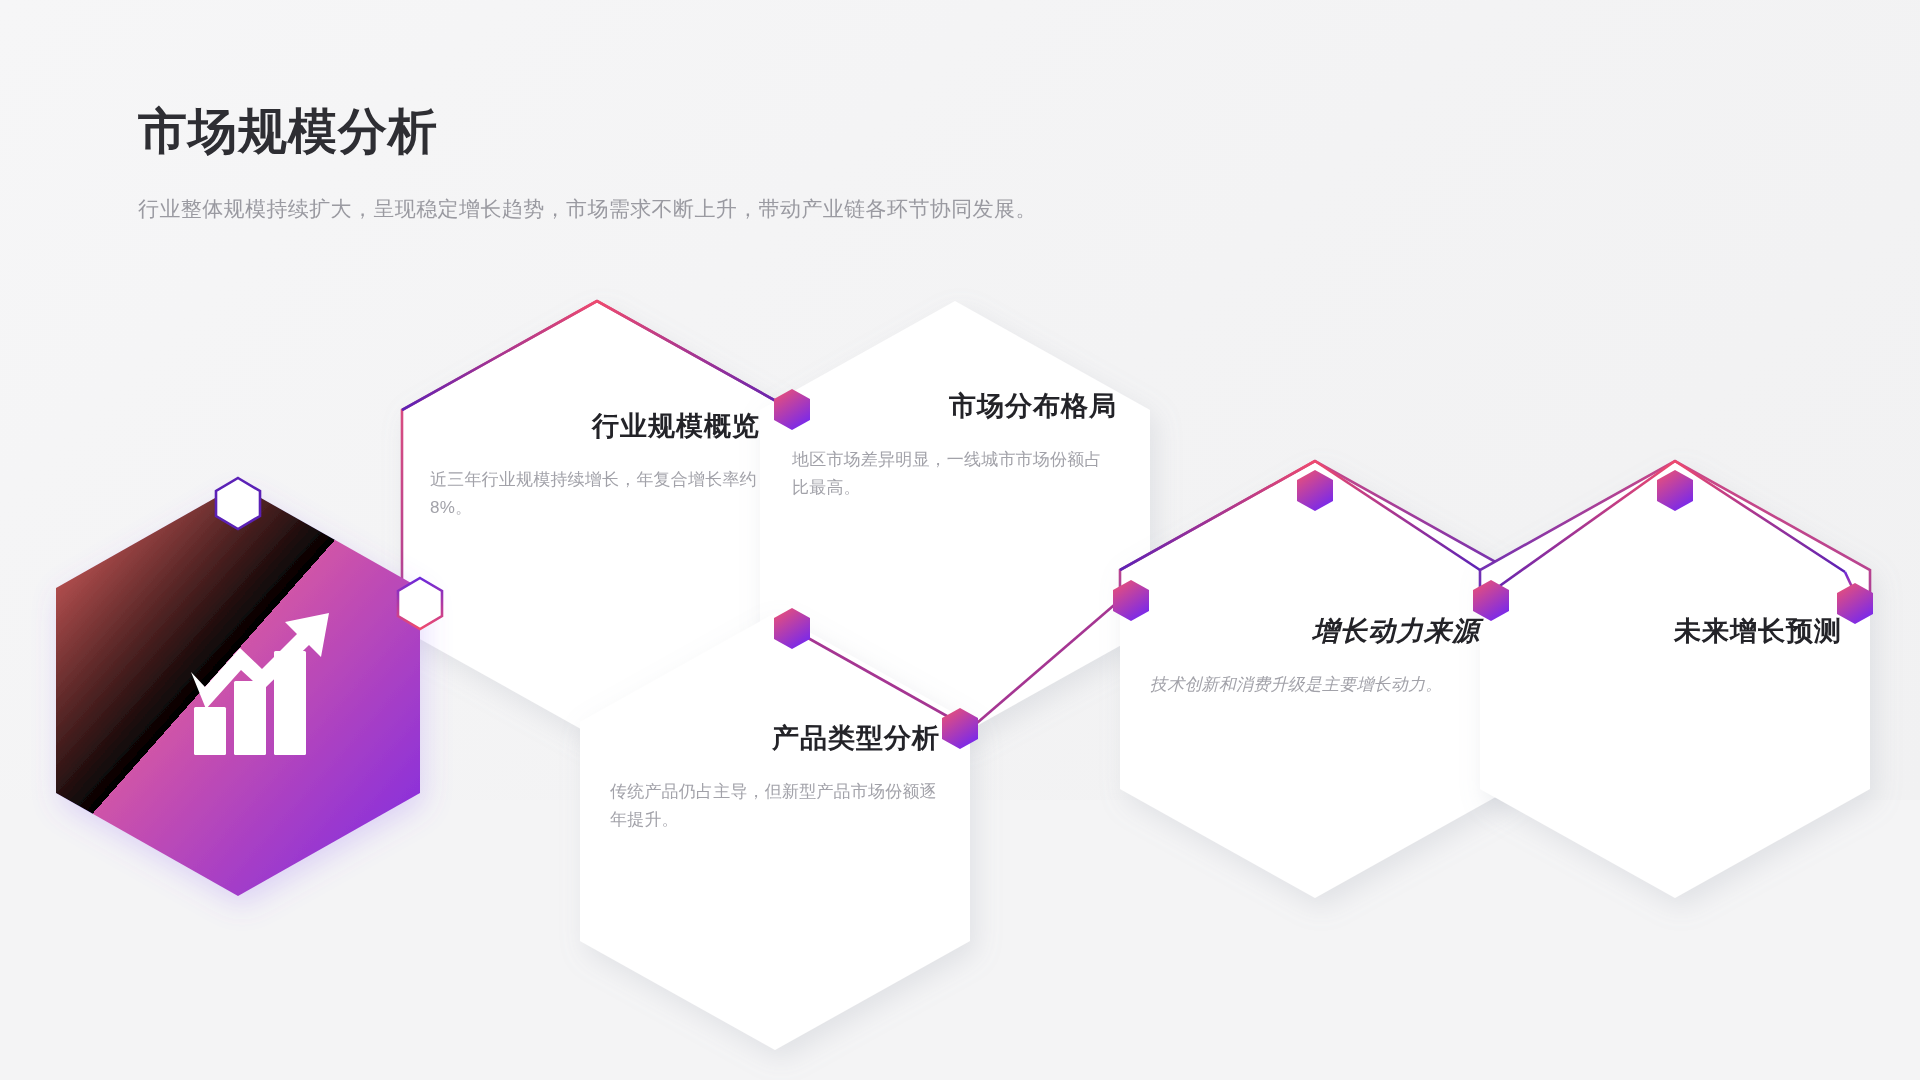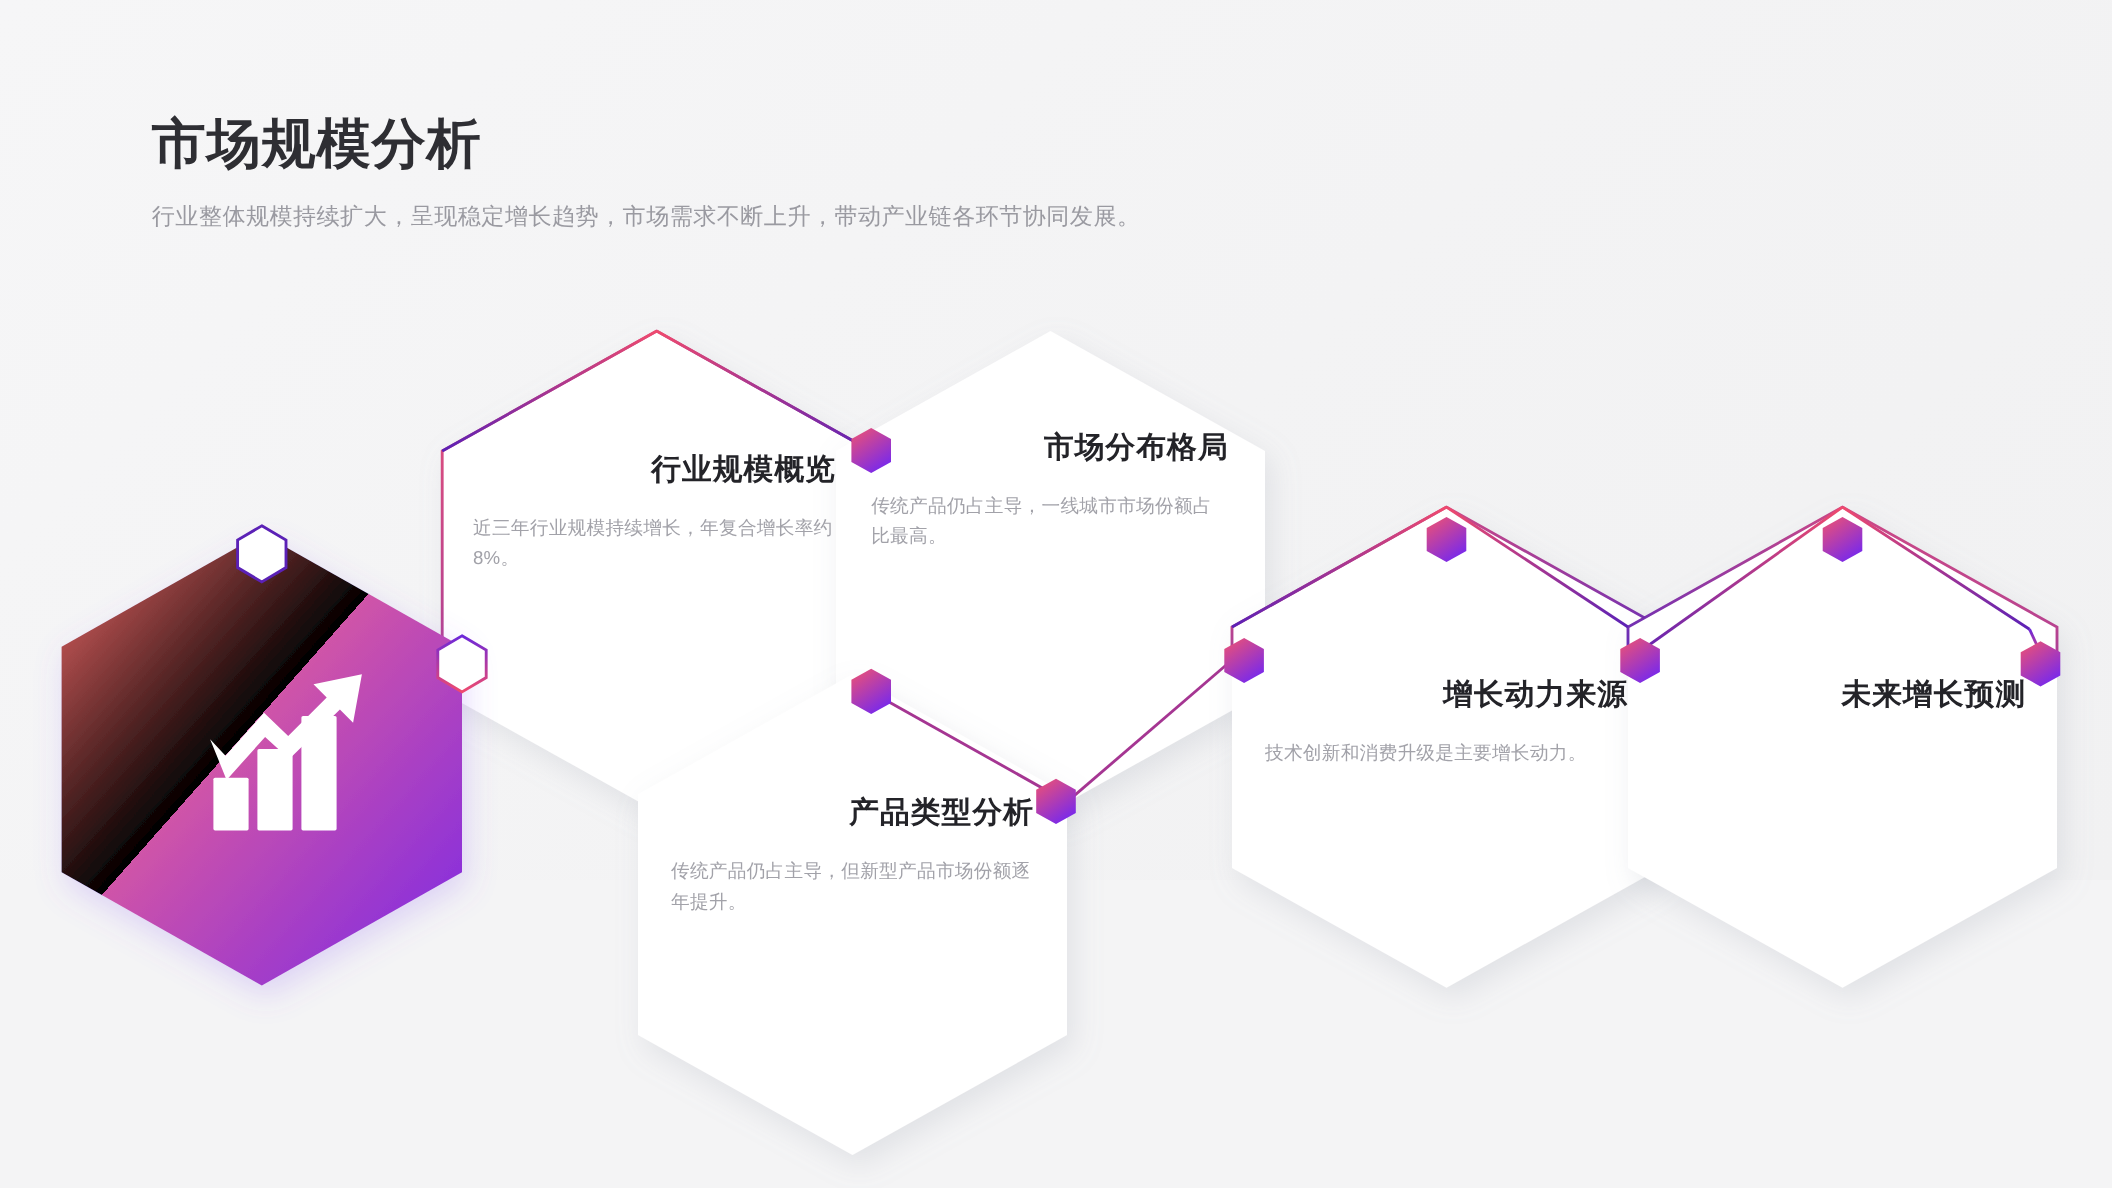--- a/index.html
+++ b/index.html
@@ -19,21 +19,21 @@
   .header { position:absolute; left:138px; top:105px; }
   .page-title {
     font-size:49px;
     font-weight:bold;
     color:#2e2e33;
     letter-spacing:1px;
     line-height:1.1;
     white-space:nowrap;
   }
   .page-subtitle {
-    margin-top:24px;
+    margin-top:36px;
     font-size:21px;
     color:#9a9aa1;
     font-weight:400;
     letter-spacing:0.4px;
     white-space:nowrap;
   }
 
   
   #diagram {
     position:absolute; left:0; top:0;
@@ -186,29 +186,29 @@
     </g>
   </svg>
 
   <div class="card-text" style="left:430px; top:408px; width:330px;">
     <div class="card-title">行业规模概览</div>
     <div class="card-desc">近三年行业规模持续增长，年复合增长率约8%。</div>
   </div>
 
   <div class="card-text" style="left:792px; top:388px; width:325px;">
     <div class="card-title">市场分布格局</div>
-    <div class="card-desc">传统产品仍占主导，一线城市市场份额占比最高。</div>
+    <div class="card-desc">地区市场差异明显，一线城市市场份额占比最高。</div>
   </div>
 
   <div class="card-text" style="left:610px; top:720px; width:330px;">
     <div class="card-title">产品类型分析</div>
     <div class="card-desc">传统产品仍占主导，但新型产品市场份额逐年提升。</div>
   </div>
 
-  <div class="card-text" style="left:1150px; top:613px; width:330px;">
+  <div class="card-text" style="left:1150px; top:613px; width:330px;font-style:italic;">
     <div class="card-title">增长动力来源</div>
     <div class="card-desc">技术创新和消费升级是主要增长动力。</div>
   </div>
 
   <div class="card-text" style="left:1512px; top:613px; width:330px;">
     <div class="card-title">未来增长预测</div>
   </div>
 
 </div>
 

